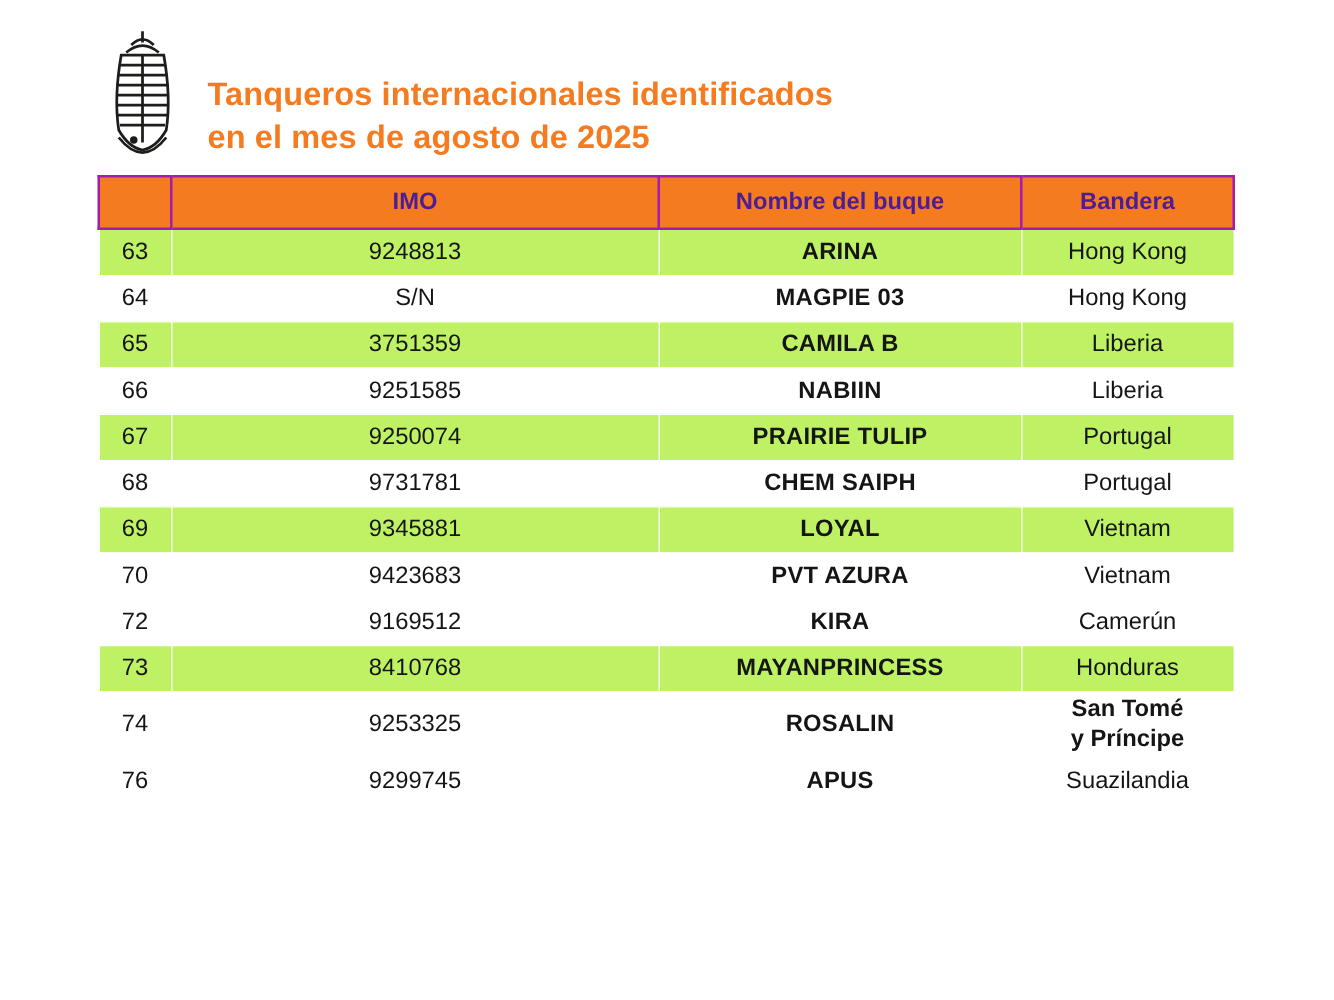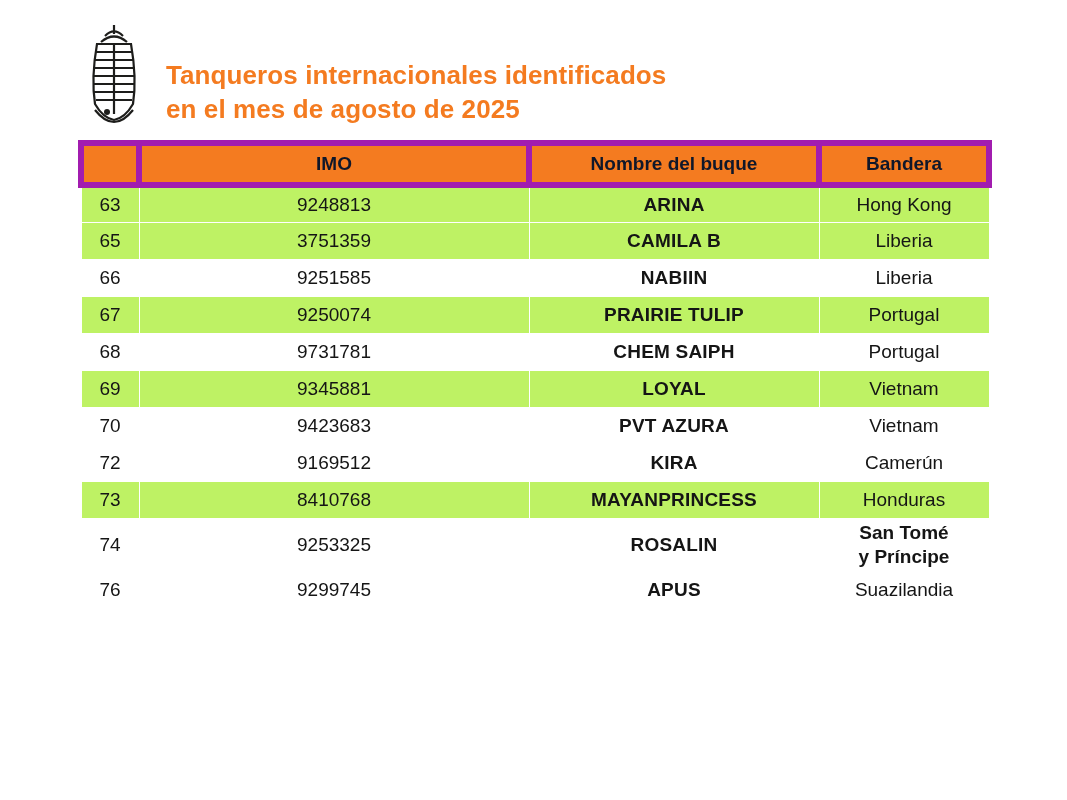--- a/index.html
+++ b/index.html
@@ -67,25 +67,25 @@
     table-layout: fixed;
   }
 
   table.vessels col.c-idx   { width: 58px; }
   table.vessels col.c-imo   { width: 390px; }
   table.vessels col.c-name  { width: 290px; }
   table.vessels col.c-flag  { width: 170px; }
 
   table.vessels thead th {
     background: #f47b20;
-    color: #0f172a;
+    color: #4c1d95;
     font-weight: bold;
     font-size: 19px;
     height: 42px;
-    border: 6px solid #a21caf;
+    border: 2px solid #a21caf;
     text-align: center;
     vertical-align: middle;
     padding: 0 4px;
   }
   table.vessels thead th.blank { background: #f47b20; }
 
   table.vessels tbody td {
     border: 1px solid #ffffff;
     height: 37px;
     text-align: center;
@@ -165,20 +165,26 @@
           <th>Bandera</th>
         </tr>
       </thead>
       <tbody id="tbody">
           <tr class="odd">
             <td class="idx">63</td>
             <td class="imo">9248813</td>
             <td class="name">ARINA</td>
             <td class="flag">Hong Kong</td>
           </tr>
+          <tr class="even">
+            <td class="idx">64</td>
+            <td class="imo">S/N</td>
+            <td class="name">MAGPIE 03</td>
+            <td class="flag">Hong Kong</td>
+          </tr>
           <tr class="odd">
             <td class="idx">65</td>
             <td class="imo">3751359</td>
             <td class="name">CAMILA B</td>
             <td class="flag">Liberia</td>
           </tr>
           <tr class="even">
             <td class="idx">66</td>
             <td class="imo">9251585</td>
             <td class="name">NABIIN</td>

